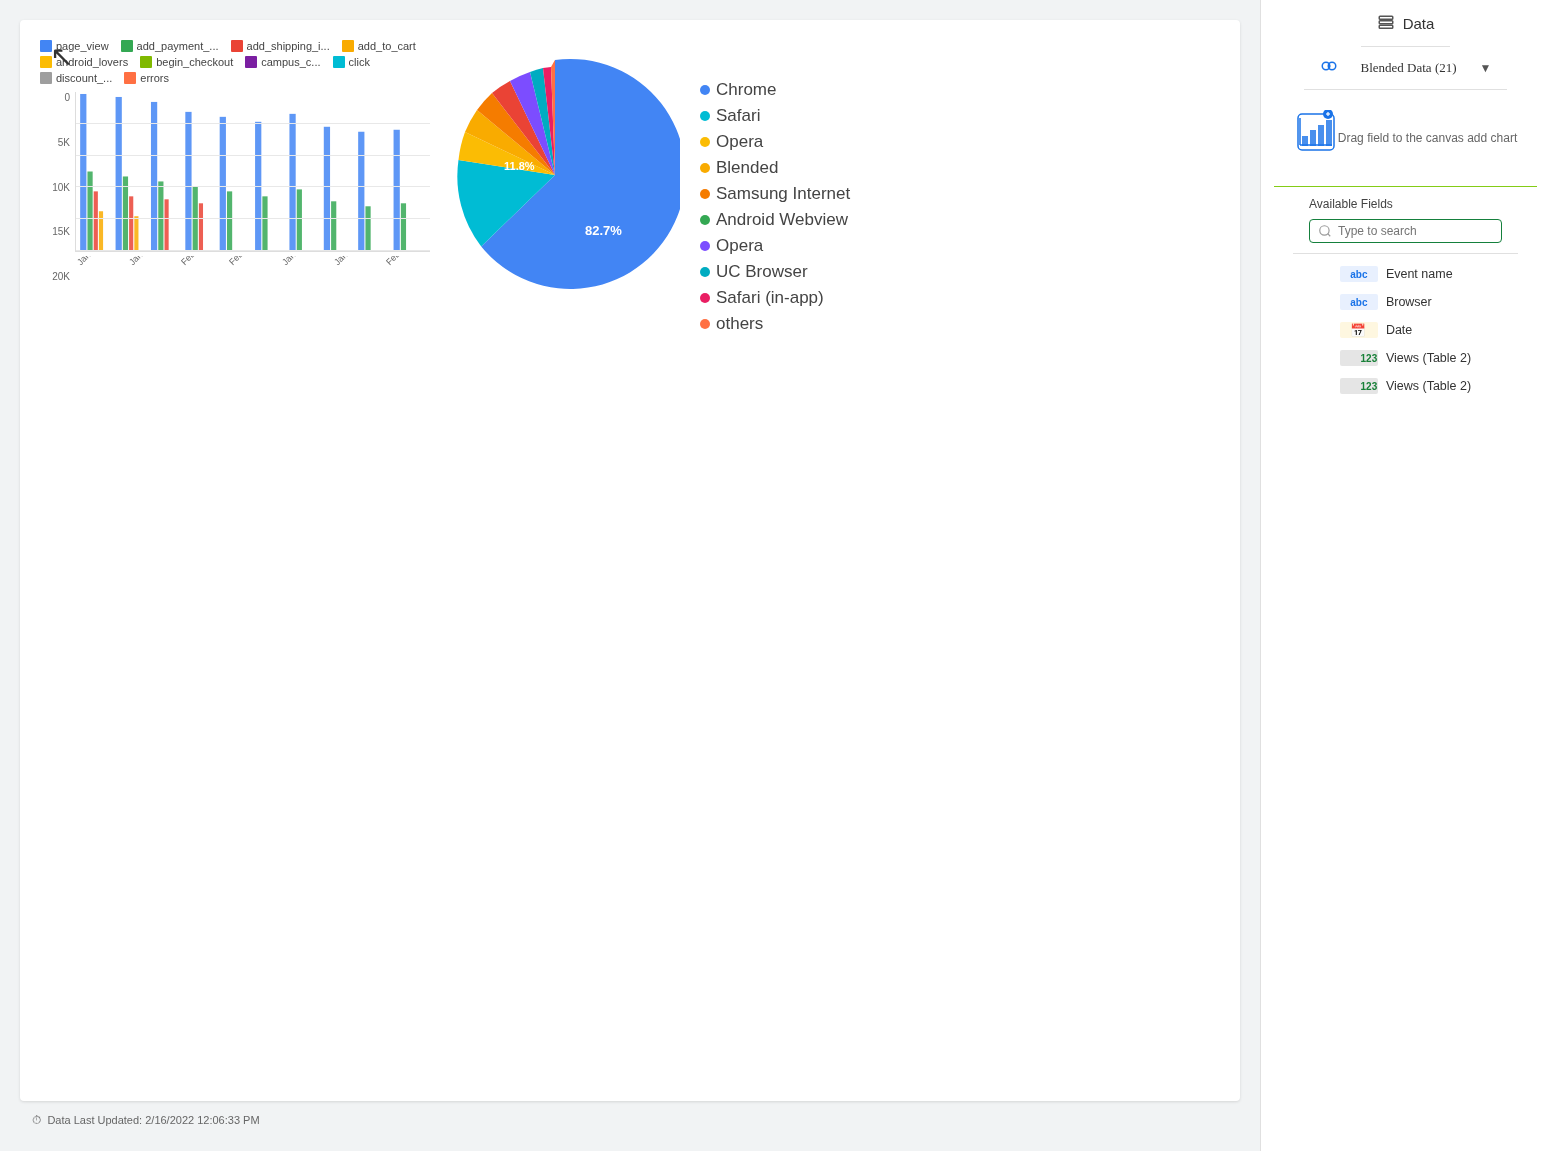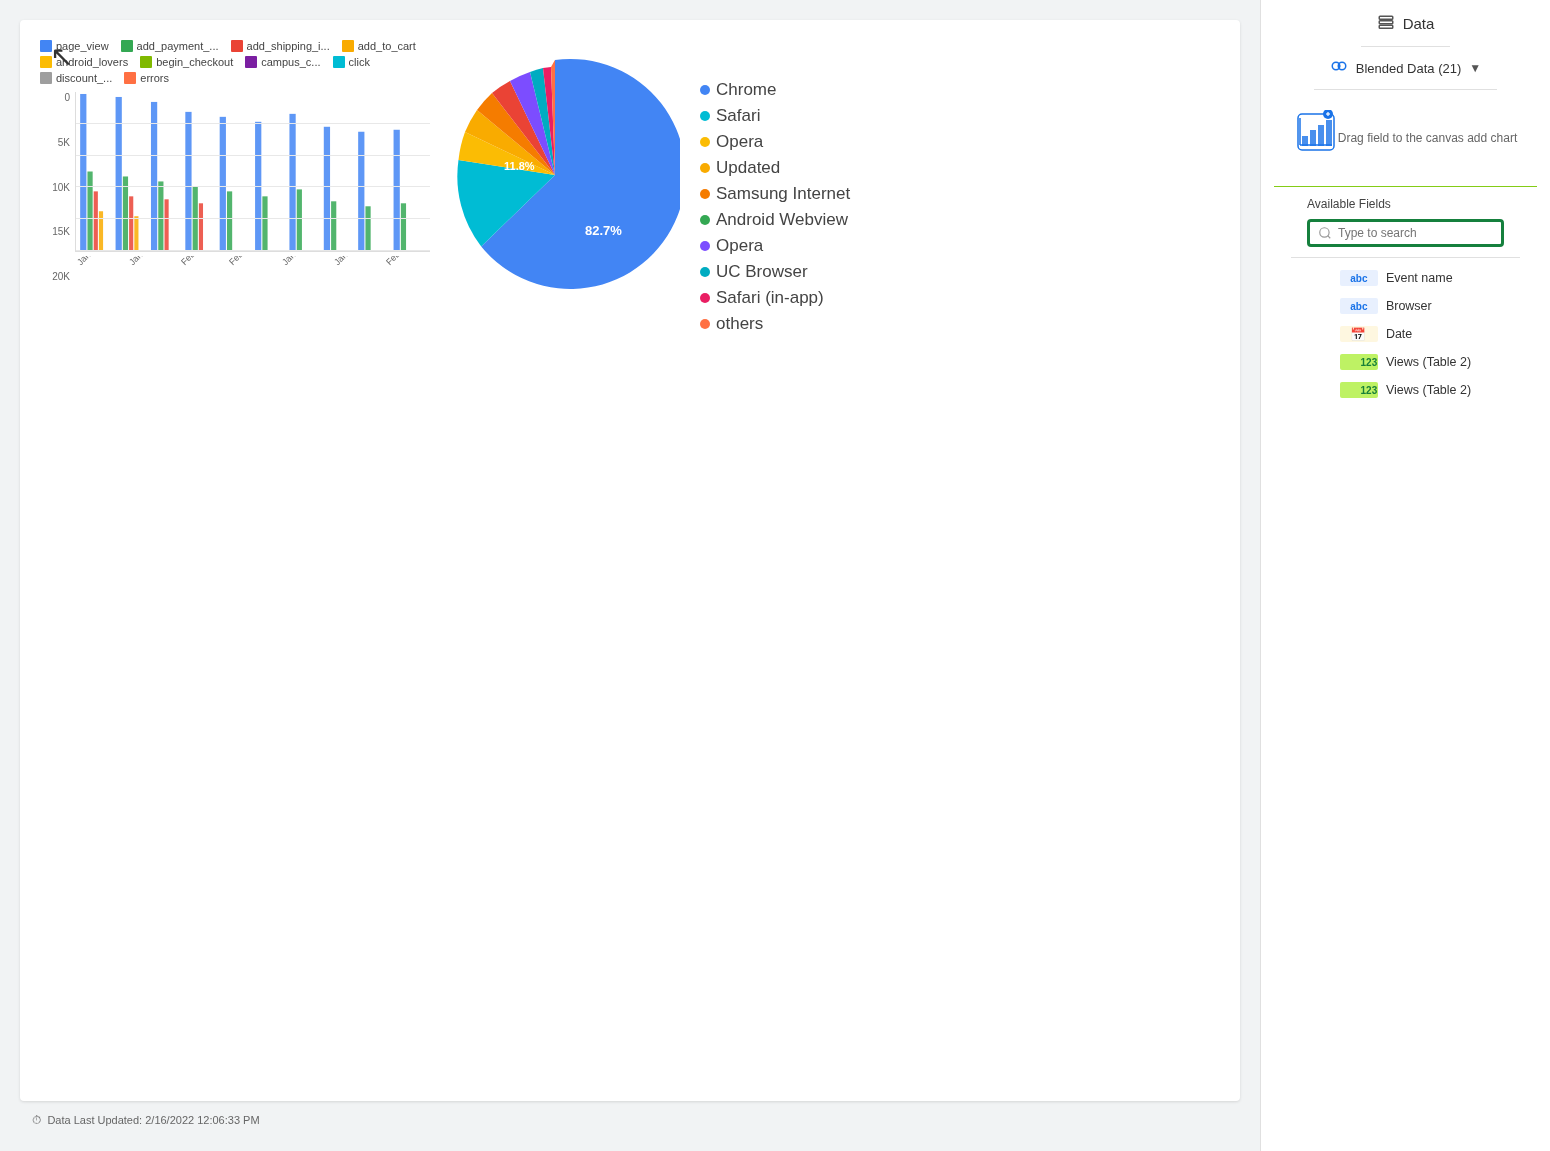--- a/index.html
+++ b/index.html
@@ -153,21 +153,22 @@
       width: 18px;
       height: 18px;
       color: #555;
     }
 
     .dropdown-row {
       display: flex;
       align-items: center;
       padding: 10px 16px;
       border-bottom: 1px solid #e0e0e0;
-      gap: 8px;
+      gap: 23px;
+      font-family: Liberation Serif, serif;
     }
 
     .blend-icon {
       color: #1a73e8;
       font-size: 16px;
     }
 
     
     .drag-area {
       display: flex;
@@ -195,21 +196,21 @@
       font-size: 12px;
       font-weight: 400;
       color: #444;
       margin-bottom: 8px;
     }
 
     .search-box {
       display: flex;
       align-items: center;
       gap: 6px;
-      border: 3px solid #15803d;
+      border: 1px solid #15803d;
       border-radius: 4px;
       padding: 4px 8px;
     }
 
     .search-input {
       border: none;
       outline: none;
       font-size: 12px;
       color: #333;
       flex: 1;
@@ -245,21 +246,21 @@
       flex-shrink: 0;
     }
 
     .field-type-abc {
       color: #1a73e8;
       background: #e8f0fe;
     }
 
     .field-type-123 {
       color: #188038;
-      background: #bef264;
+      background: #e5e5e5;
       padding-left: 20px;
     }
 
     .field-type-date {
       color: #e37400;
       background: #fef7e0;
     }
 
     .status-bar {
       display: flex;
@@ -450,21 +451,21 @@
           <div class="pie-legend-item">
             <span class="pie-legend-dot" style="background:#00bcd4"></span>
             <span>Safari</span>
           </div>
           <div class="pie-legend-item">
             <span class="pie-legend-dot" style="background:#fbbc04"></span>
             <span>Opera</span>
           </div>
           <div class="pie-legend-item">
             <span class="pie-legend-dot" style="background:#f9ab00"></span>
-            <span>Updated</span>
+            <span>Blended</span>
           </div>
           <div class="pie-legend-item">
             <span class="pie-legend-dot" style="background:#f57c00"></span>
             <span>Samsung Internet</span>
           </div>
           <div class="pie-legend-item">
             <span class="pie-legend-dot" style="background:#34a853"></span>
             <span>Android Webview</span>
           </div>
           <div class="pie-legend-item">

